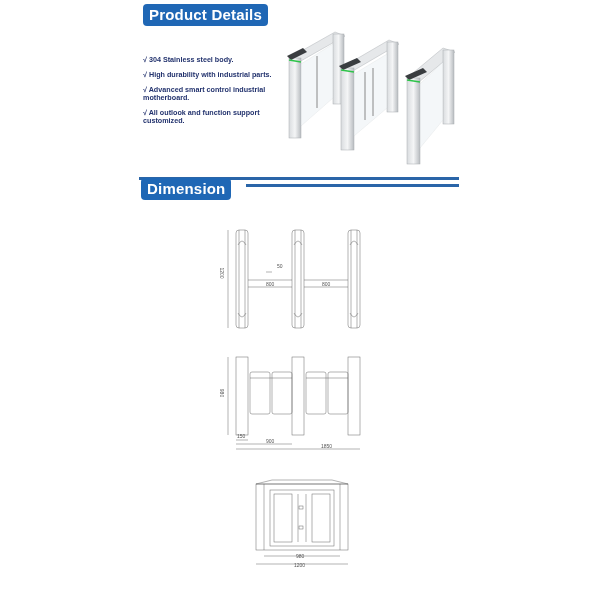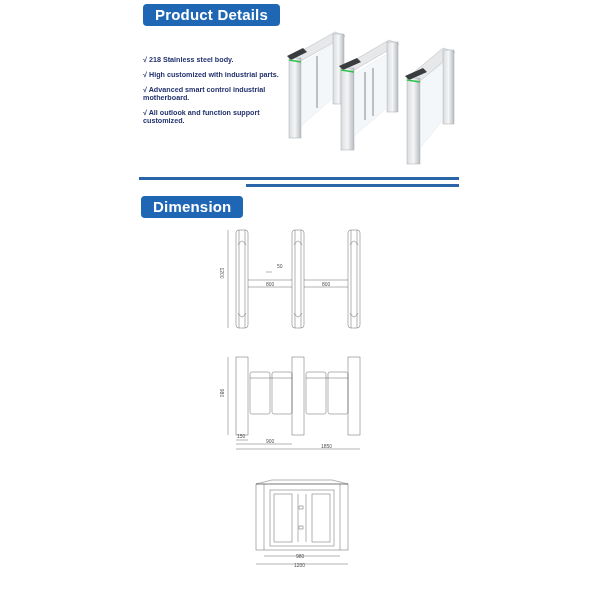--- a/index.html
+++ b/index.html
@@ -1,30 +1,30 @@
 <!DOCTYPE html>
 <html><head>
 <meta charset="utf-8">
 <style>
   html,body{margin:0;padding:0;background:#ffffff;}
   body{width:600px;height:600px;position:relative;overflow:hidden;font-family:"Liberation Sans","DejaVu Sans",sans-serif;}
-  .badge{position:absolute;background:#1f67b5;color:#fff;font-weight:bold;border-radius:4px;font-size:15px;line-height:22px;padding:0 12px;letter-spacing:0.2px;}
+  .badge{position:absolute;background:#1f67b5;color:#fff;font-weight:bold;border-radius:4px;font-size:15px;line-height:22px;padding:0 6px;letter-spacing:0.2px;}
   .feat{position:absolute;left:143px;top:56px;width:140px;color:#23336e;font-size:7.2px;font-weight:bold;line-height:8px;}
   .feat p{margin:0 0 7px 0;}
   .rule{position:absolute;background:#2a65a8;height:3px;}
   svg{position:absolute;}
 </style>
 </head>
 <body>
 
 <div class="badge" style="left:143px;top:4px;">Product Details</div>
 
 <div class="feat">
-  <p>√ 218 Stainless steel body.</p>
-  <p>√ High customized with industrial parts.</p>
+  <p>√ 304 Stainless steel body.</p>
+  <p>√ High durability with industrial parts.</p>
   <p>√ Advanced smart control industrial motherboard.</p>
   <p>√ All outlook and function support customized.</p>
 </div>
 
 <svg style="left:283px;top:28px;" width="180" height="140" viewBox="0 0 180 140">
   <defs>
     <linearGradient id="steel" x1="0" x2="1">
       <stop offset="0" stop-color="#d9dcdf"></stop>
         <stop offset="0.5" stop-color="#f4f5f6"></stop>
         <stop offset="1" stop-color="#b8bcc0"></stop>
@@ -58,21 +58,21 @@
     <rect x="160" y="22" width="11" height="74" fill="url(#steel)" stroke="#a9adb1" stroke-width="0.5"></rect>
     <polygon points="137,56 160,34 160,92 137,120" fill="#eef3f6" opacity="0.6" stroke="#c7ccd0" stroke-width="0.4"></polygon>
     <polygon points="122,48 140,40 144,44 126,52" fill="#3a3d40"></polygon>
     <line x1="124" y1="52" x2="137" y2="54" stroke="#2ec44a" stroke-width="1.5"></line>
   </g>
 </svg>
 
 <div class="rule" style="left:139px;top:177px;width:320px;"></div>
 <div class="rule" style="left:246px;top:184px;width:213px;"></div>
 
-<div class="badge" style="left:141px;top:196px;">Dimension</div>
+<div class="badge" style="left:141px;top:178px;">Dimension</div>
 
 <svg style="left:220px;top:225px;" width="150" height="110" viewBox="0 0 150 110" font-family="Liberation Sans, sans-serif" font-size="5" fill="none" stroke="#666" stroke-width="0.5">
   <g>
       <rect x="16" y="5" width="12" height="98" rx="3"></rect>
       <line x1="19" y1="5" x2="19" y2="103"></line>
       <line x1="25" y1="5" x2="25" y2="103"></line>
       <path d="M18,20 q4,-8 8,0"></path>
       <path d="M18,88 q4,8 8,0"></path>
     </g>
   <g>

